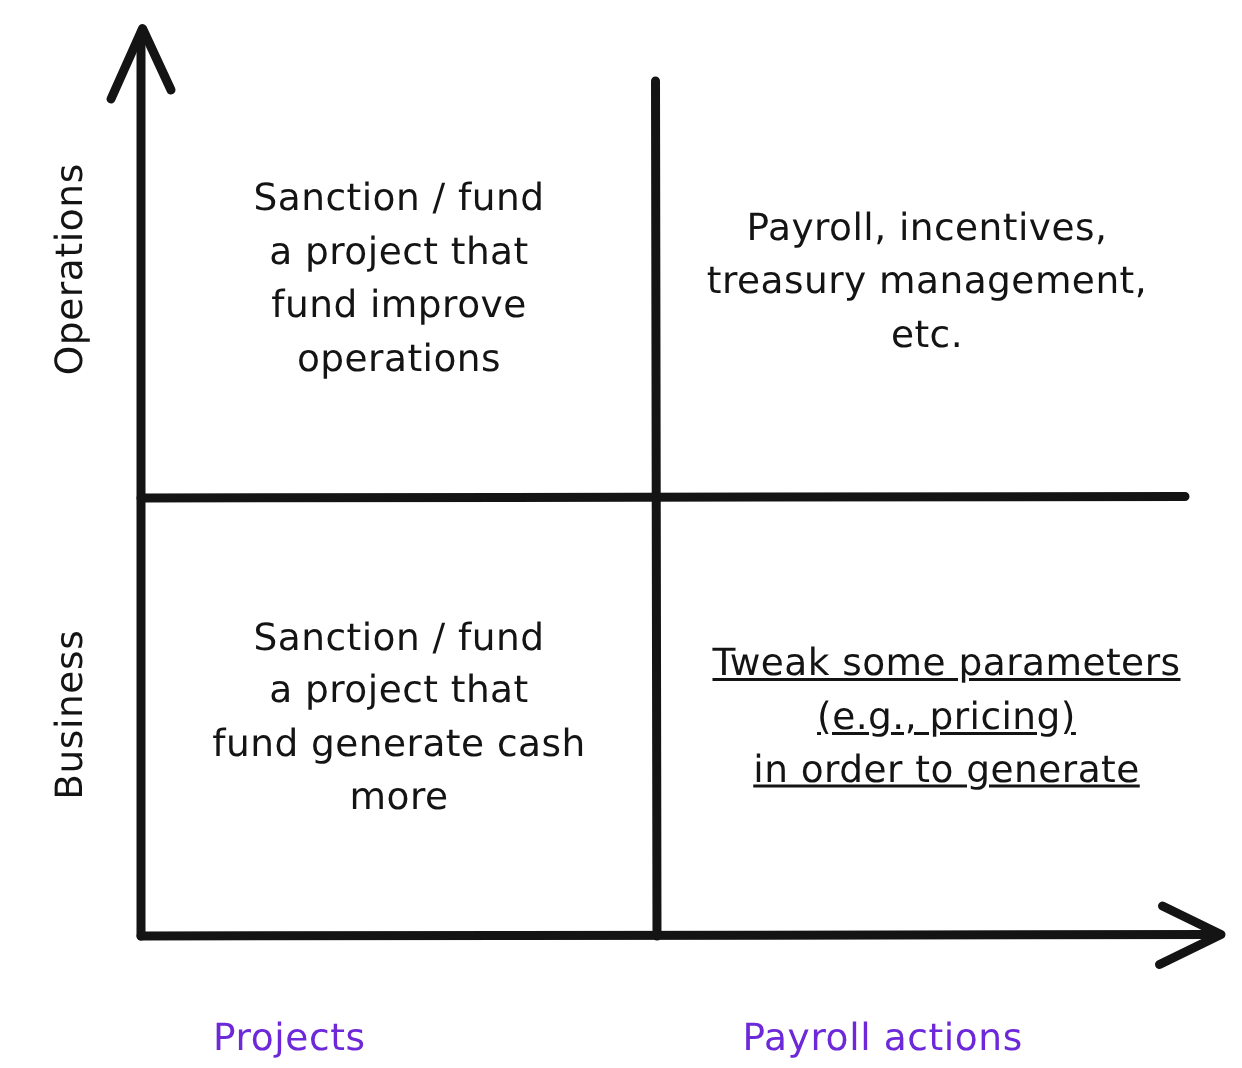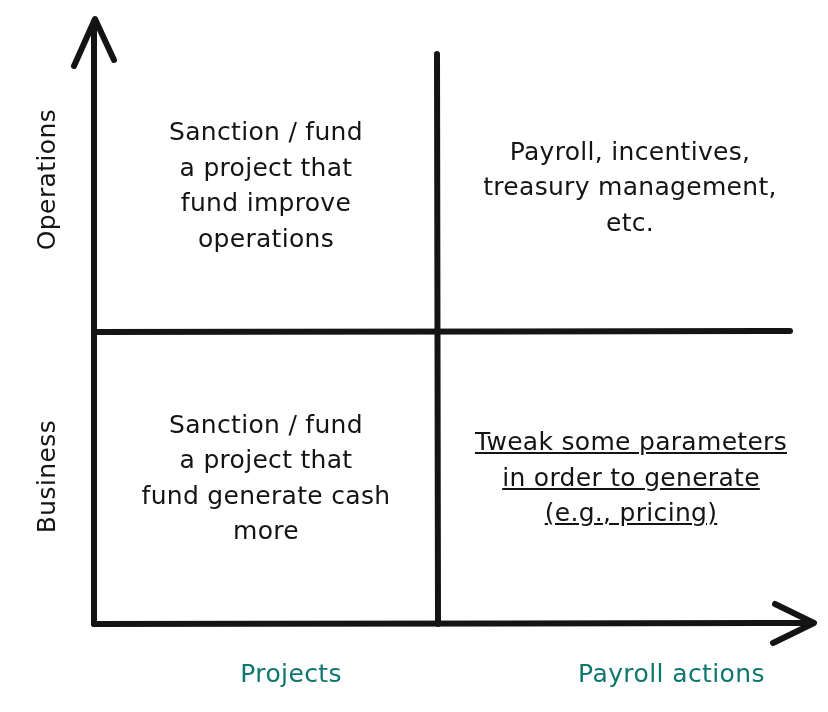--- a/index.html
+++ b/index.html
@@ -48,21 +48,21 @@
 
   
   #q-top-left {
     left: 96px;
     top: 95px;
     width: 340px;
     height: 180px;
   }
   
   #q-top-right {
-    left: 440px;
+    left: 428px;
     top: 122px;
     width: 380px;
     height: 130px;
     text-align: center;
   }
   
   #q-bottom-left {
     left: 96px;
     top: 390px;
     width: 340px;
@@ -95,26 +95,27 @@
     width: 160px;
   }
   #label-business {
     left: -34px;
     top: 462px;
     width: 160px;
   }
 
   .x-axis-label {
     position: absolute;
-    color: #0f766e;
+    color: #6d28d9;
     font-family: "DejaVu Sans", sans-serif;
     font-size: 25px;
     letter-spacing: 0.4px;
     white-space: nowrap;
-    text-align: right;
+    text-align: left;
+    margin-top: 18px;
   }
   #label-projects {
     left: 142px;
     top: 659px;
     width: 200px;
   }
   #label-direct-actions {
     left: 495px;
     top: 659px;
     width: 270px;
@@ -163,17 +164,17 @@
 
   <div class="quadrant" id="q-bottom-left">
       <span class="line">Sanction / fund</span>
       <span class="line">a project that</span>
       <span class="line">fund generate cash</span>
       <span class="line">more</span>
     </div>
 
   <div class="quadrant" id="q-bottom-right">
       <span class="line">Tweak some parameters</span>
+      <span class="line">(e.g., pricing)</span>
       <span class="line">in order to generate</span>
-      <span class="line">(e.g., pricing)</span>
     </div>
 
 </div>
 
 </body></html>

